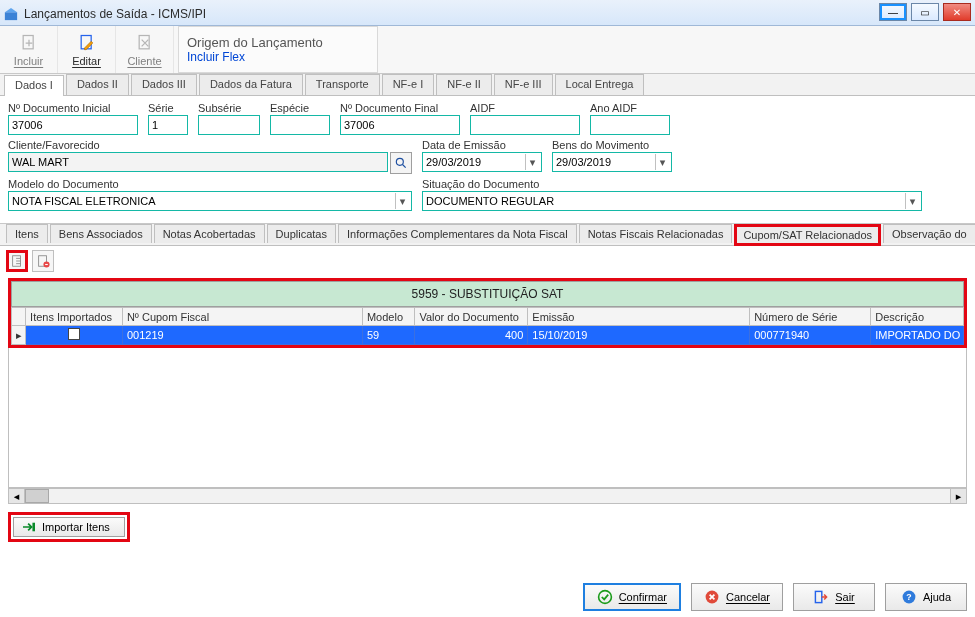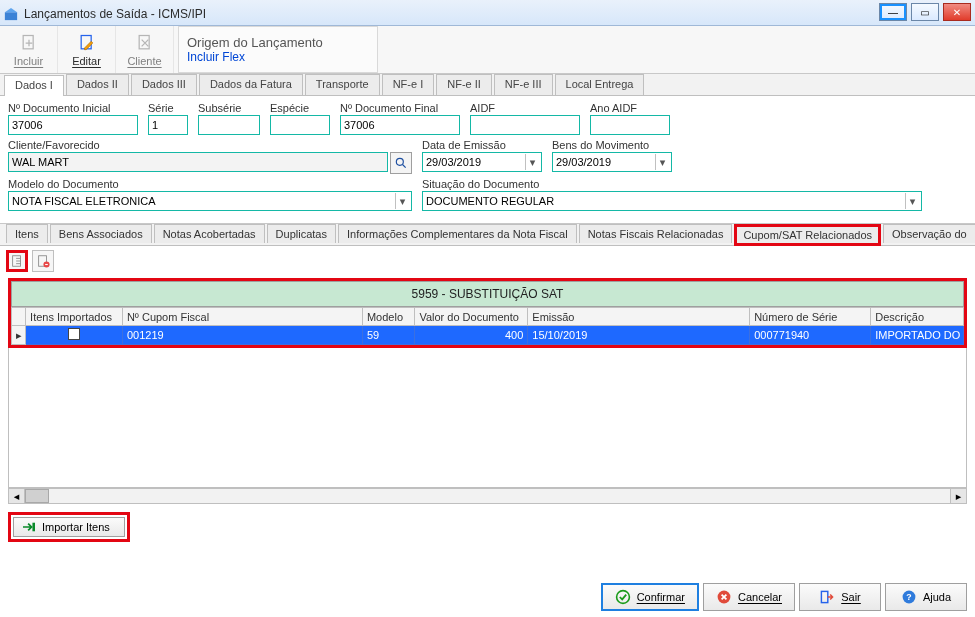--- a/index.html
+++ b/index.html
@@ -71,21 +71,21 @@
 .hscroll .btn:last-child { border-right:none; border-left:1px solid #bfbfbf; }
 .hscroll .track { flex:1; position:relative; }
 .hscroll .thumb { position:absolute; left:0; top:0; height:100%; width:24px; background:#d0d0d0; border:1px solid #a8a8a8; }
 
 
 .import-wrap { margin:8px 8px 16px 8px; }
 .import-btn { display:inline-flex; align-items:center; gap:6px; padding:3px 14px 3px 8px; border:1px solid #9f9f9f; background:linear-gradient(#fbfbfb,#e9e9e9); cursor:pointer; }
 .import-wrap.hl-red { border:3px solid #e30613; display:inline-block; padding:2px; }
 
 
-.footer { position:absolute; bottom:6px; right:8px; display:flex; gap:4px; }
+.footer { position:absolute; bottom:6px; right:8px; display:flex; gap:10px; }
 .footer .btn { display:flex; align-items:center; gap:6px; padding:4px 12px; border:1px solid #9f9f9f; background:linear-gradient(#fbfbfb,#e9e9e9); cursor:pointer; min-width:82px; justify-content:center; }
 .footer .btn.primary { border:2px solid #1e7fe0; }
 .btn .lbl-u { text-decoration: underline; text-underline-offset: 2px; }
 
 svg { display:block; }
 </style>
 </head>
 <body>
 
 

